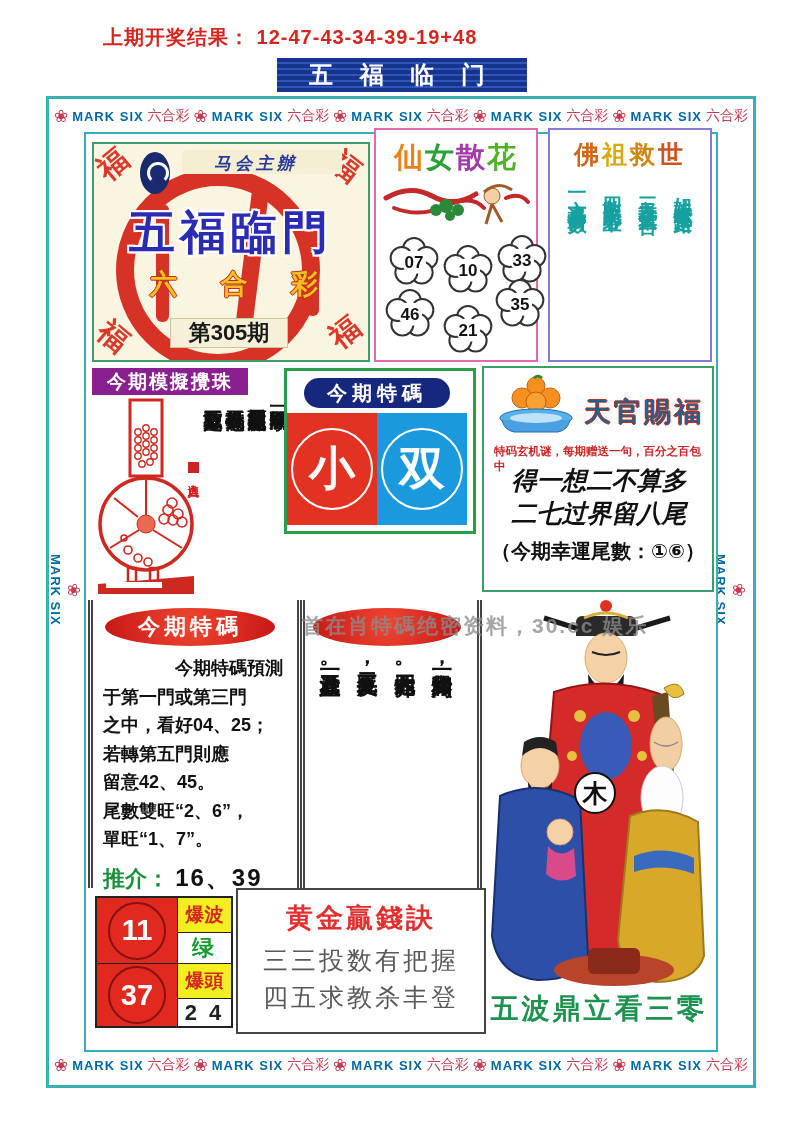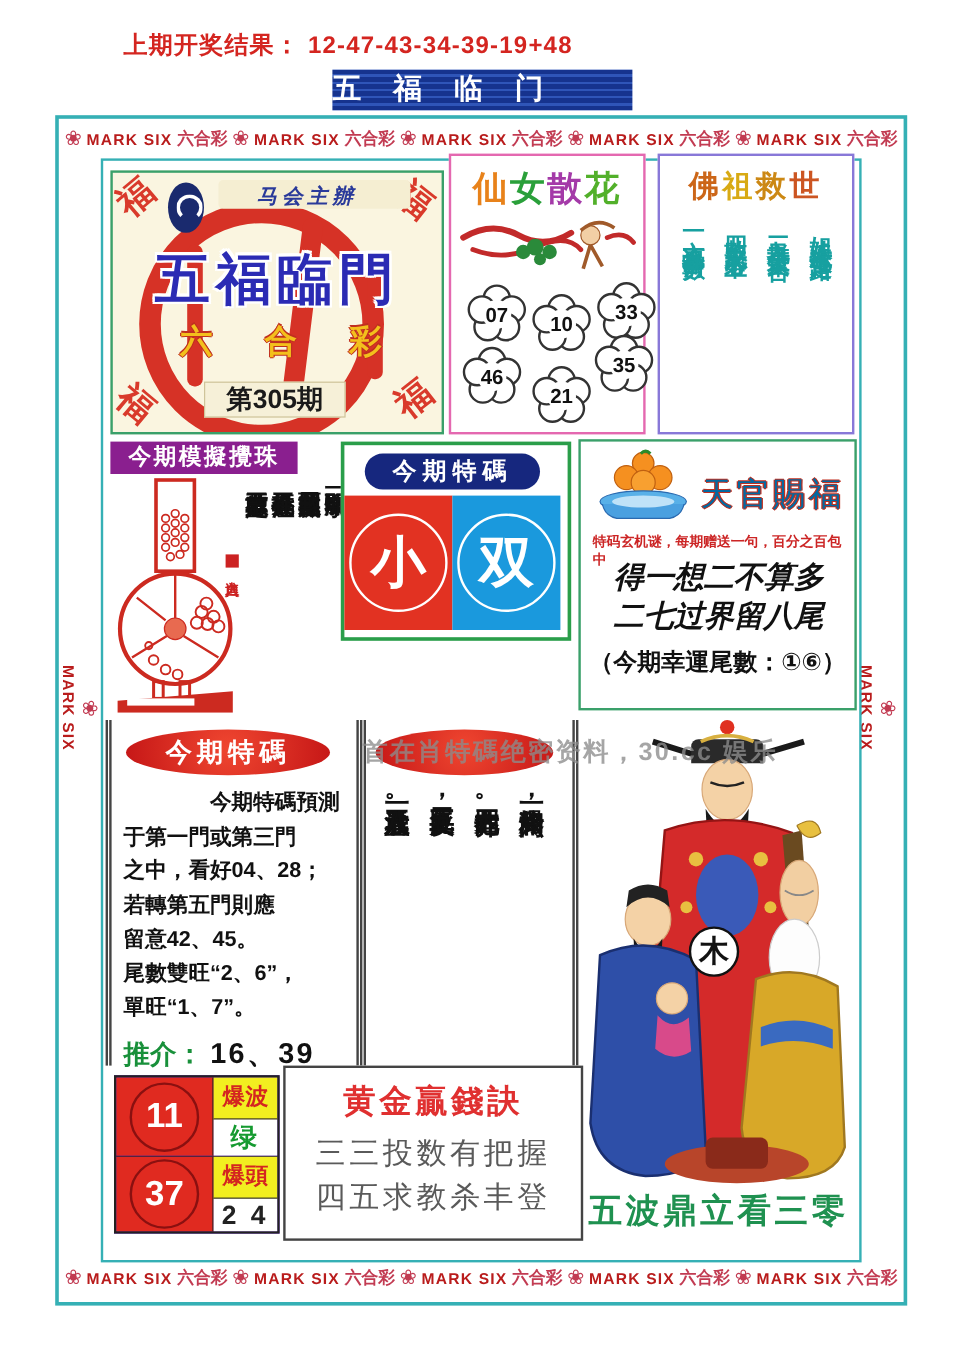--- a/index.html
+++ b/index.html
@@ -4,34 +4,34 @@
 <style>
   html,body{margin:0;padding:0;background:#fff;}
   .page{position:relative;width:800px;height:1126px;background:#fff;overflow:hidden;
         font-family:"Liberation Sans","DejaVu Sans",sans-serif;}
   .abs{position:absolute;}
 
   
   .last-result{left:55px;top:24px;font-size:20px;font-weight:bold;color:#d42520;letter-spacing:1px;margin-left:48px;}
   .banner{left:277px;top:58px;width:250px;height:34px;
           background:repeating-linear-gradient(180deg,#16338e 0 4px,#2f55b8 4px 6px);
-          color:#fff;font-size:24px;font-weight:bold;text-align:left;line-height:34px;letter-spacing:10px;}
+          color:#fff;font-size:24px;font-weight:bold;text-align:center;line-height:34px;letter-spacing:10px;}
 
   
   .frame{left:46px;top:96px;width:704px;height:986px;border:3px solid #35b0b5;background:#fff;}
   .innerline{left:84px;top:132px;width:630px;height:916px;border:2px solid #35b0b5;}
   .strip{display:flex;align-items:center;justify-content:space-around;overflow:hidden;}
   .strip-h{left:52px;width:698px;height:34px;}
   .strip-top{top:99px;} .strip-bottom{top:1048px;}
   .strip-v{top:134px;height:912px;width:33px;flex-direction:column;
            writing-mode:vertical-rl;text-orientation:sideways;}
   .strip-left{left:51px;} .strip-right{left:716px;}
   .pat-flower{color:#c23b52;font-size:17px;}
-  .pat-brand{color:#b91c1c;font-size:13px;font-weight:bold;letter-spacing:1px;}
-  .pat-cn{color:#c23b52;font-size:14px;font-weight:bold;}
+  .pat-brand{color:#0369a1;font-size:13px;font-weight:bold;letter-spacing:1px;}
+  .pat-cn{color:#c23b52;font-size:14px;font-weight:normal;}
 
   
   .logo-box{left:92px;top:142px;width:274px;height:216px;background:#faf5e0;border:2px solid #3aa06a;overflow:hidden;}
   .ring{position:absolute;left:22px;top:24px;width:168px;height:168px;border:18px solid #d63226;border-radius:50%;}
   .rbar{position:absolute;background:#d63226;border-radius:6px;}
   .corner-fu{position:absolute;color:#d93a2b;font-size:30px;font-weight:bold;}
   .hkjc{position:absolute;left:46px;top:8px;width:30px;height:42px;background:#1a2a6e;border-radius:50%;}
   .hkjc::after{content:"";position:absolute;left:7px;top:10px;width:16px;height:16px;border:3px solid #fff;border-radius:50%;border-bottom-color:transparent;}
   .scroll{position:absolute;left:88px;top:6px;width:160px;height:24px;background:#f5eed2;border-radius:4px;}
   .organizer{position:absolute;left:120px;top:8px;font-size:17px;font-weight:bold;font-style:italic;color:#2a3a9a;letter-spacing:4px;}
@@ -100,21 +100,21 @@
   .watermark{left:302px;top:612px;width:420px;font-size:21px;font-weight:bold;color:rgba(140,140,140,.78);letter-spacing:2px;z-index:30;}
 
   
   .gods{left:484px;top:596px;}
   .mu-badge{left:574px;top:772px;width:38px;height:38px;background:#fff;border:2.5px solid #111;border-radius:50%;
       text-align:center;line-height:38px;font-size:25px;font-weight:bold;color:#111;z-index:20;}
   .gods-caption{left:484px;top:990px;width:230px;text-align:center;font-family:"DejaVu Serif","Liberation Serif",serif;
       font-size:28px;font-weight:bold;color:#1f9150;letter-spacing:3px;}
 
   
-  .grid{left:95px;top:896px;width:134px;height:128px;border:2px solid #222;display:flex;flex-direction:column;background:#6d28d9;}
+  .grid{left:95px;top:896px;width:134px;height:128px;border:2px solid #222;display:flex;flex-direction:column;background:#0c4a6e;}
   .grow{flex:1;display:flex;border-bottom:1px solid #222;}
   .grow:last-child{border-bottom:none;}
   .gnum{width:80px;background:#e02a20;display:flex;align-items:center;justify-content:center;border-right:1px solid #222;}
   .gnum .circ{width:54px;height:54px;border:2px solid #8a1010;border-radius:50%;color:#fff;font-size:29px;font-weight:bold;
       display:flex;align-items:center;justify-content:center;}
   .gside{flex:1;display:flex;flex-direction:column;}
   .gtag{height:34px;background:#f2ee20;color:#d42520;font-size:19px;font-weight:bold;text-align:center;line-height:34px;border-bottom:1px solid #222;}
   .gval{flex:1;background:#fff;font-size:22px;font-weight:bold;text-align:center;display:flex;align-items:center;justify-content:center;letter-spacing:3px;}
 
   
@@ -355,21 +355,21 @@
       <div>二七过界留八尾</div>
     </div>
     <div class="tg-lucky">（今期幸運尾數：①⑥）</div>
   </div>
 
   <div class="abs predict-box">
     <div class="oval predict-oval">今期特碼</div>
     <div class="predict-body" id="predictBody">
         <div class="pline">今期特碼預測</div>
         <div class="pline">于第一門或第三門</div>
-        <div class="pline">之中，看好04、28；</div>
+        <div class="pline">之中，看好04、25；</div>
         <div class="pline">若轉第五門則應</div>
         <div class="pline">留意42、45。</div>
         <div class="pline">尾數雙旺“2、6”，</div>
         <div class="pline">單旺“1、7”。</div>
       </div>
     <div class="predict-tip">
       <span class="tip-label">推介：</span>
       <span class="tip-nums">16、39</span>
     </div>
   </div>

